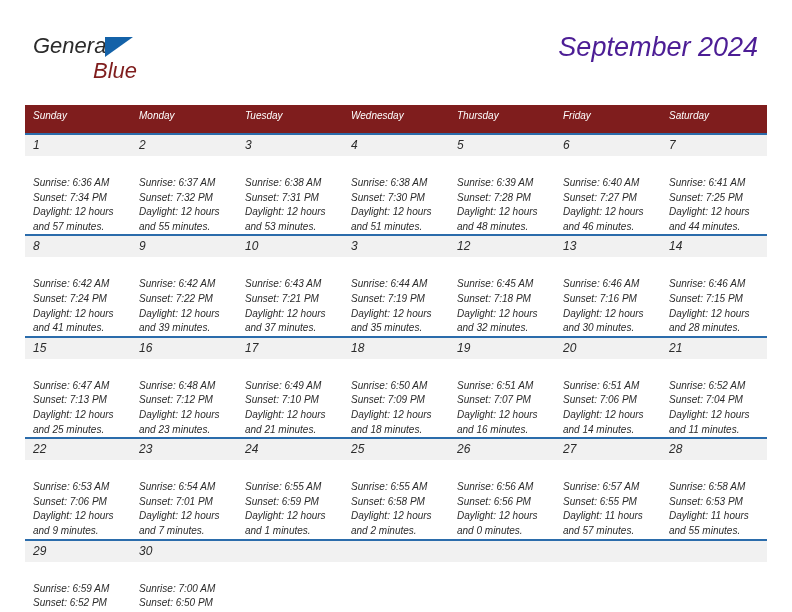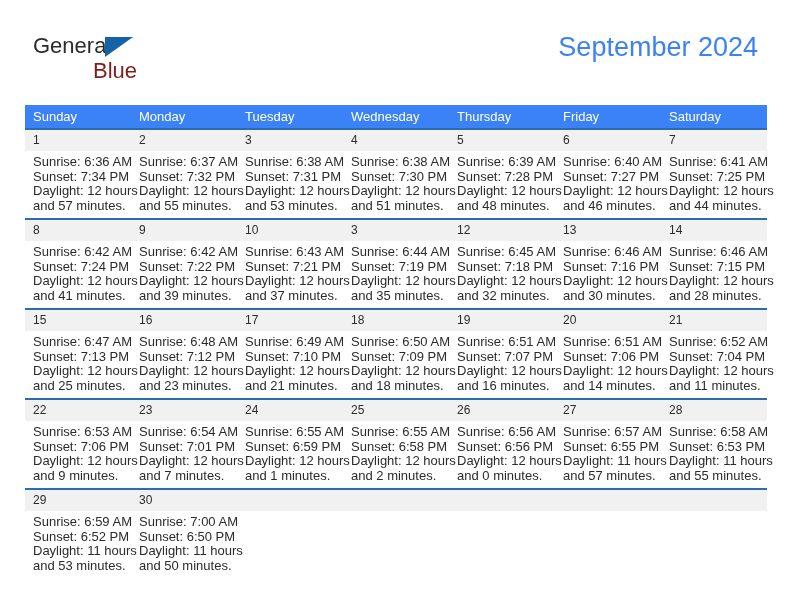--- a/index.html
+++ b/index.html
@@ -12,20 +12,21 @@
     height: 612px;
     font-family: "Liberation Sans", sans-serif;
     color: #000000;
     overflow: hidden;
   }
   .page {
     position: relative;
     width: 792px;
     height: 612px;
     box-sizing: border-box;
+    font-style: italic;
   }
 
   
   .header {
     position: absolute;
     left: 0;
     top: 0;
     width: 792px;
     height: 100px;
   }
@@ -64,21 +65,21 @@
     color: #7f1d1d;
     font-family: "Liberation Sans", sans-serif;
   }
 
   .title {
     position: absolute;
     right: 34px;
     top: 31px;
     font-size: 27px;
     line-height: 32px;
-    color: #3b82f6;
+    color: #4c1d95;
     text-align: right;
     white-space: nowrap;
   }
   .subtitle {
     position: absolute;
     right: 34px;
     top: 77px;
     font-size: 13.5px;
     line-height: 17px;
     color: #2b2b2b;
@@ -91,26 +92,26 @@
     position: absolute;
     left: 25px;
     top: 105px;
     width: 742px;
     border-collapse: collapse;
     table-layout: fixed;
   }
   .calendar col { width: 106px; }
 
   thead th {
-    background: #3b82f6;
+    background: #7f1d1d;
     color: #ffffff;
-    font-size: 13px;
+    font-size: 10px;
     font-weight: normal;
     text-align: left;
-    padding: 4px 0 4px 8px;
+    padding: 4px 0 12px 8px;
     height: 12px;
     border: none;
   }
 
   tbody tr.week-row > td {
     vertical-align: top;
     padding: 0;
     border: none;
     border-top: 2px solid #2b6cab;
     height: 88px;
@@ -124,22 +125,22 @@
     color: #2b2b2b;
     padding: 3px 0 3px 8px;
     height: 15px;
     box-sizing: content-box;
   }
   .daynum.empty {
     color: transparent;
   }
   .details {
     display: block;
-    padding: 4px 6px 0 8px;
-    font-size: 13px;
+    padding: 20px 6px 0 8px;
+    font-size: 10px;
     line-height: 14.6px;
     color: #2b2b2b;
   }
   .details .line {
     display: block;
     white-space: nowrap;
   }
 </style>
 </head>
 <body>

